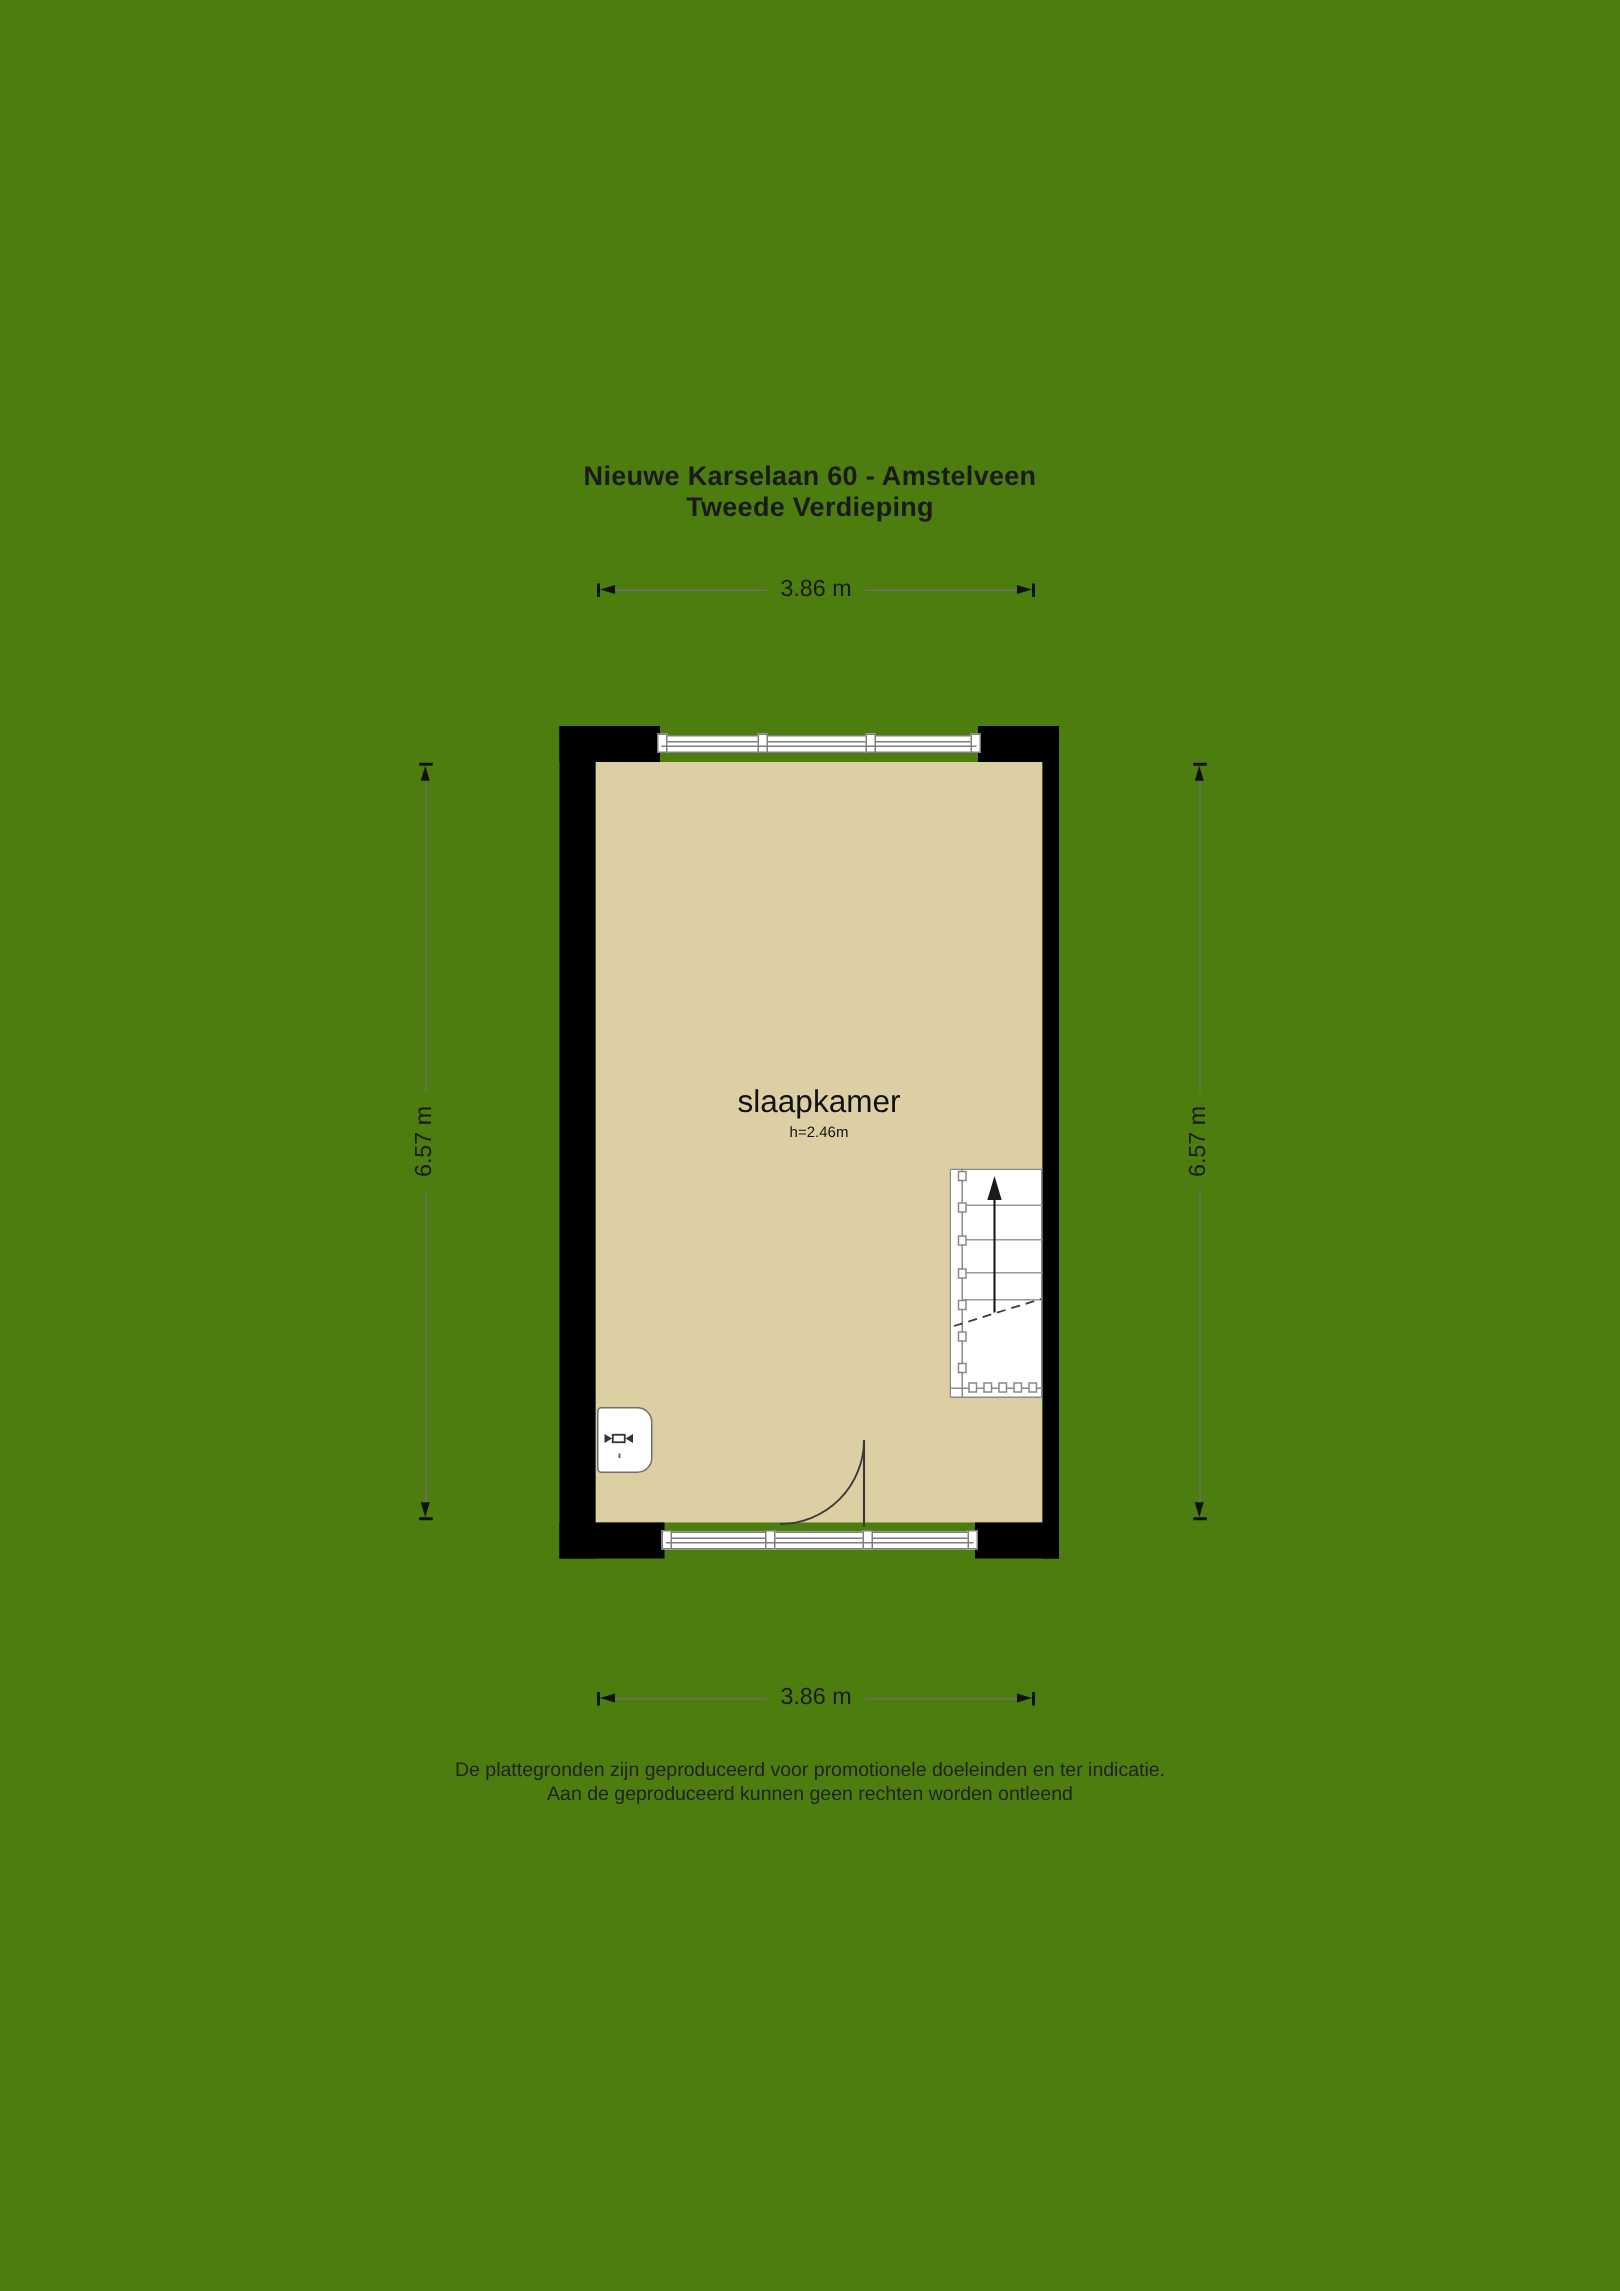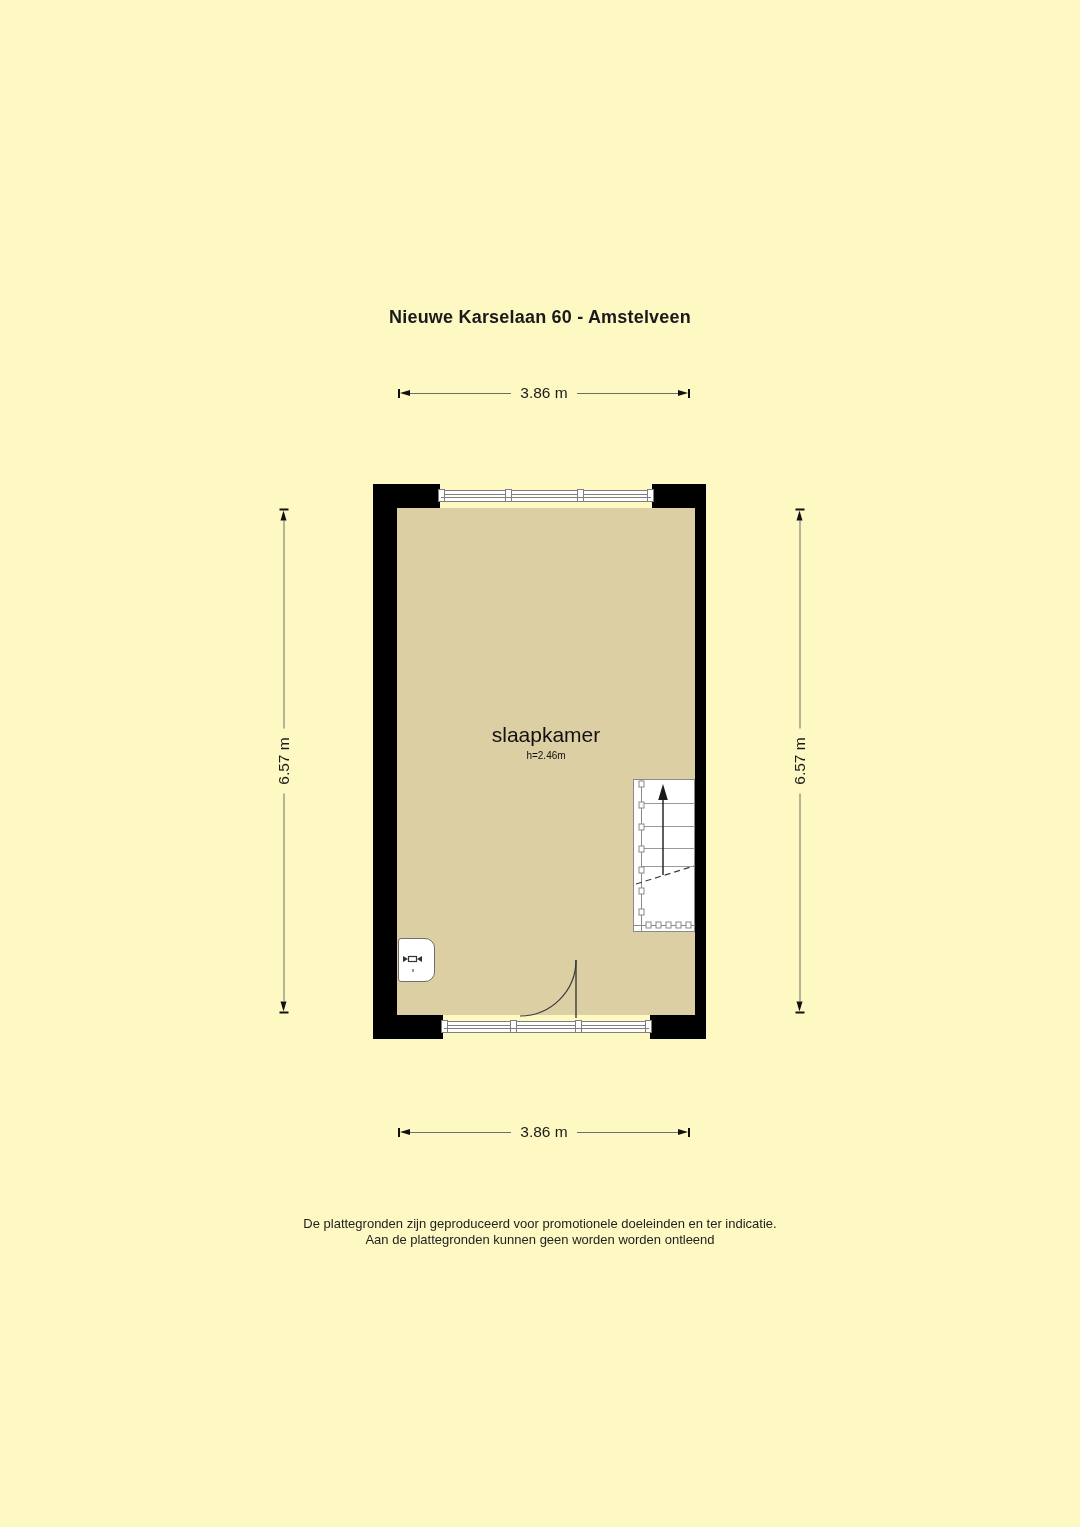--- a/index.html
+++ b/index.html
@@ -1,17 +1,17 @@
 <!DOCTYPE html>
 <html style="--floor: #DCCFA3; --wall: #000000; --window-line: #7F7F7F; --stair-line: #8A8A8A; --dimension-line: #6E6E6E; --text: #1A1A1A;"><head>
 <meta charset="utf-8">
 <style>
   html,body { margin:0; padding:0; background:#ffffff; }
   .page {
-    position:relative; width:1080px; height:1527px; background:#fef9c3;
+    position:relative; width:1080px; height:1527px; background:#4d7c0f;
     font-family:"Liberation Sans", sans-serif; color:var(--text,#1a1a1a);
     overflow:hidden;
   }
   
   .title { position:absolute; top:307px; left:0; width:1080px; text-align:center;
            font-weight:bold; font-size:18px; line-height:21px; letter-spacing:0.2px; }
   
   .dim { position:absolute; display:flex; align-items:center; height:16px; }
   .dim-top    { left:398px; top:385px;  width:292px; }
   .dim-bottom { left:398px; top:1124px; width:292px; }
@@ -49,29 +49,30 @@
   .room-name   { font-size:21px; line-height:24px; color:#111; }
   .room-height { font-size:10px; line-height:17px; color:#111; }
   
   .stairs { position:absolute; left:260px; top:295px; width:62px; height:153px; }
   .door   { position:absolute; left:145px; top:474px; width:64px; height:62px; }
   .fixture { position:absolute; left:25px; top:454px; width:37px; height:44px;
              background:#fff; border:1.5px solid #6f6f6f; box-sizing:border-box;
              border-radius:3px 10px 10px 3px; }
   
   .footer { position:absolute; top:1172px; left:0; width:1080px; text-align:center;
-            font-size:13px; line-height:16px; color:#222;margin-top:44px; }
+            font-size:13px; line-height:16px; color:#222; }
 </style>
 </head>
 <body>
 
 <div class="page">
 
   <div class="title">
     <div>Nieuwe Karselaan 60 - Amstelveen</div>
+    <div>Tweede Verdieping</div>
   </div>
 
   <div class="dim dim-top">
     <span class="dim-tick"></span>
     <span class="arrow-l"></span>
     <span class="dim-line"></span>
     <span class="dim-label">3.86 m</span>
     <span class="dim-line"></span>
     <span class="arrow-r"></span>
     <span class="dim-tick"></span>
@@ -177,16 +178,16 @@
     <span class="arrow-l"></span>
     <span class="dim-line"></span>
     <span class="dim-label">3.86 m</span>
     <span class="dim-line"></span>
     <span class="arrow-r"></span>
     <span class="dim-tick"></span>
   </div>
 
   <div class="footer">
     <div>De plattegronden zijn geproduceerd voor promotionele doeleinden en ter indicatie.</div>
-    <div>Aan de plattegronden kunnen geen worden worden ontleend</div>
+    <div>Aan de geproduceerd kunnen geen rechten worden ontleend</div>
   </div>
 
 </div>
 
 </body></html>

